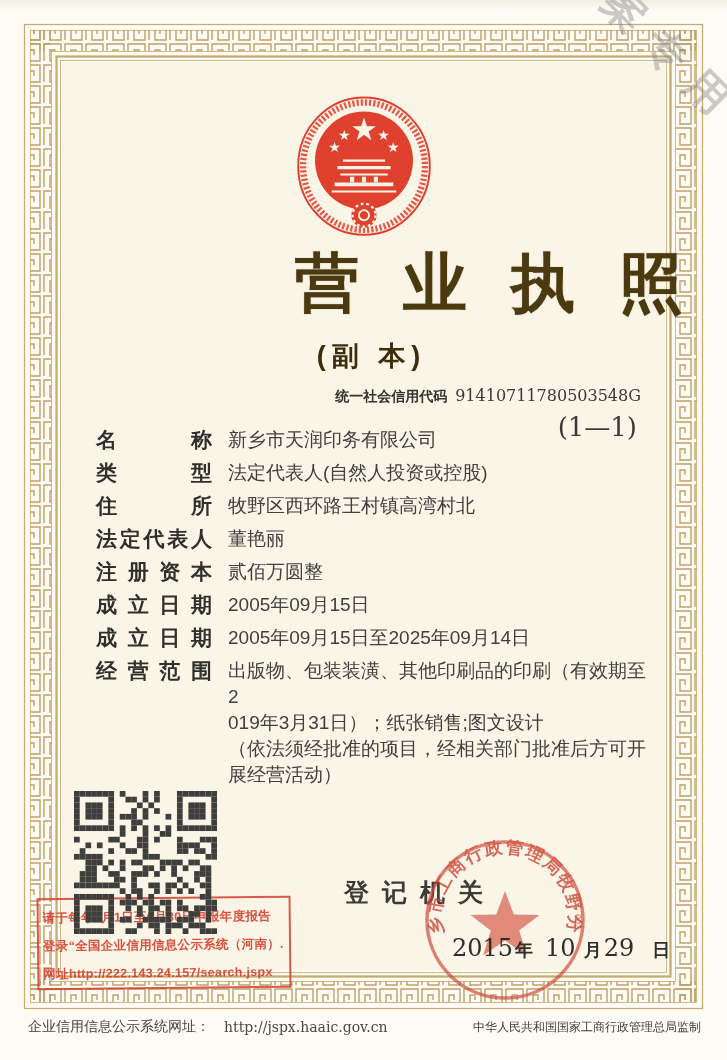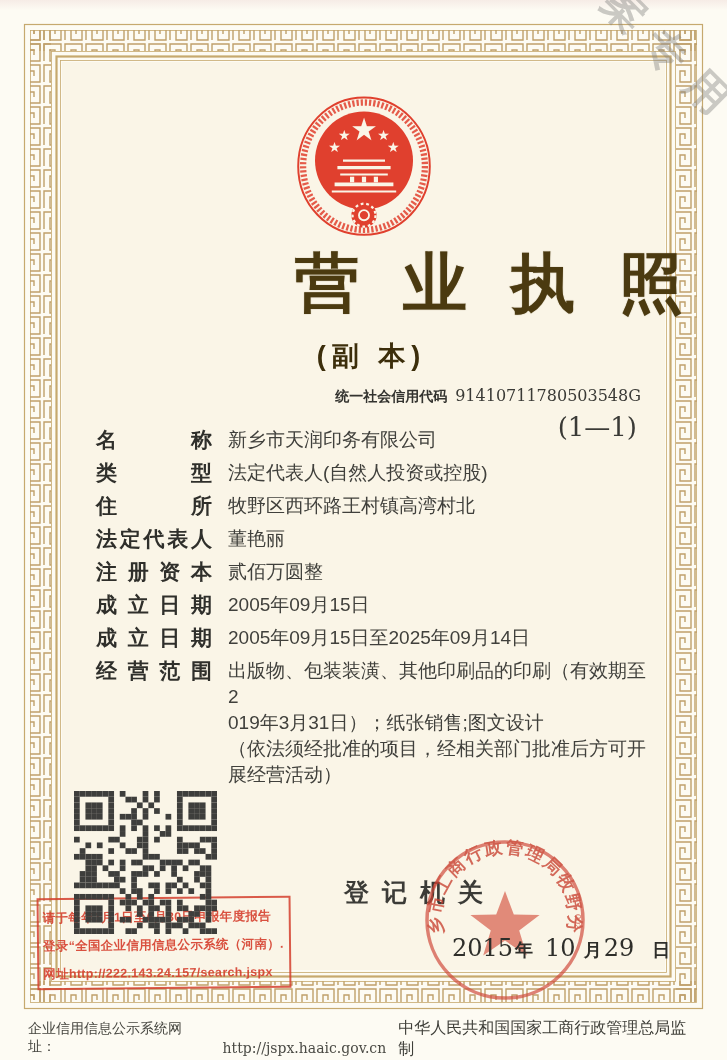--- a/index.html
+++ b/index.html
@@ -74,23 +74,23 @@
     position:absolute; left:452px; top:934px; z-index:4;
     display:flex; align-items:baseline; white-space:nowrap;
   }
   .date-num{font-family:"DejaVu Serif",serif; font-size:24px; color:#2e2e2a;}
   .date-cn{font-size:18px; color:#2e2e2a; font-weight:bold;}
   .g0{margin-left:0;} .g1{margin-left:12px;} .g2{margin-left:8px;} .g3{margin-left:2px;} .g4{margin-left:18px;}
   .footer{
     position:absolute; left:28px; right:26px; top:1018px; z-index:2;
     display:flex; justify-content:space-between; align-items:baseline;
   }
-  .footer-left{font-size:14px; color:#45453f; display:flex; align-items:flex-end; gap:14px;}
+  .footer-left{font-size:14px; color:#45453f; display:flex; align-items:center; gap:14px;}
   .footer-url{font-family:"DejaVu Serif",serif; font-size:14px; color:#4a4a44;}
-  .footer-right{font-size:16px; color:#3f3f39;margin-left:12px;}
+  .footer-right{font-size:12px; color:#3f3f39;margin-left:12px;}
 </style>
 </head>
 <body>
 
 <div class="page">
 
   <div class="paper-inner"></div>
 
   <svg class="border-svg" width="727" height="1060">
     <defs>

